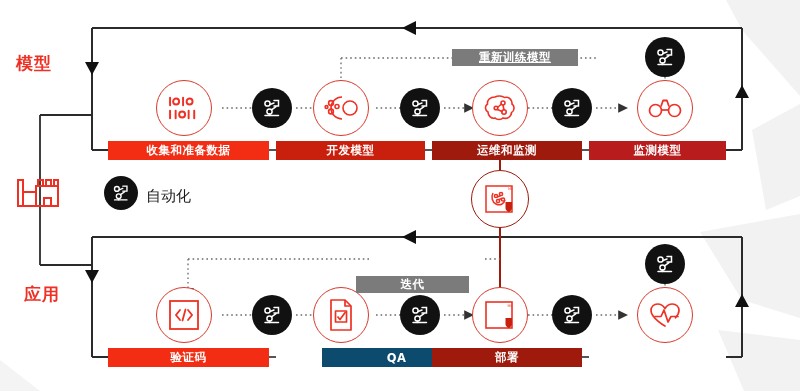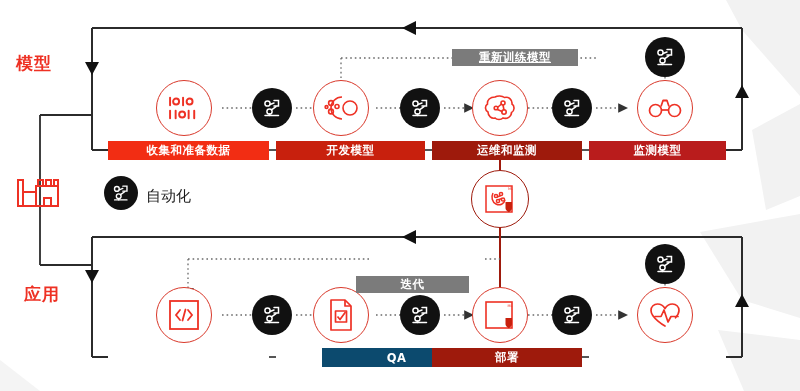--- a/index.html
+++ b/index.html
@@ -419,16 +419,17 @@
 
   <div class="node" style="left:637px; top:287px; width:56px; height:56px;">
     <svg width="36" height="30" viewBox="0 0 36 30">
       <g fill="none" stroke="#ee3124" stroke-width="1.7" stroke-linecap="round" stroke-linejoin="round">
         <path d="M18,26 C18,26 4,18 4,10.5 C4,6.5 7,4 10.5,4 C13.5,4 16.5,6 18,8.5 C19.5,6 22.5,4 25.5,4 C29,4 32,6.5 32,10.5 C32,13 30.5,15.5 28.5,17.8"></path>
         <path d="M8,16.5 L14,16.5 L17,10 L21,22 L24,16.5 L31,16.5"></path>
       </g>
     </svg>
   </div>
 
+  <div class="bar" style="left:108px; top:348px; width:161px; background:#f22d13;">验证码</div>
   <div class="bar" style="left:276px; top:348px; width:149px; background:#0c4a6e;margin-left:46px;">QA</div>
   <div class="bar" style="left:432px; top:348px; width:150px; background:#9e1a0c;">部署</div>
 
 </div>
 
 </body></html>

